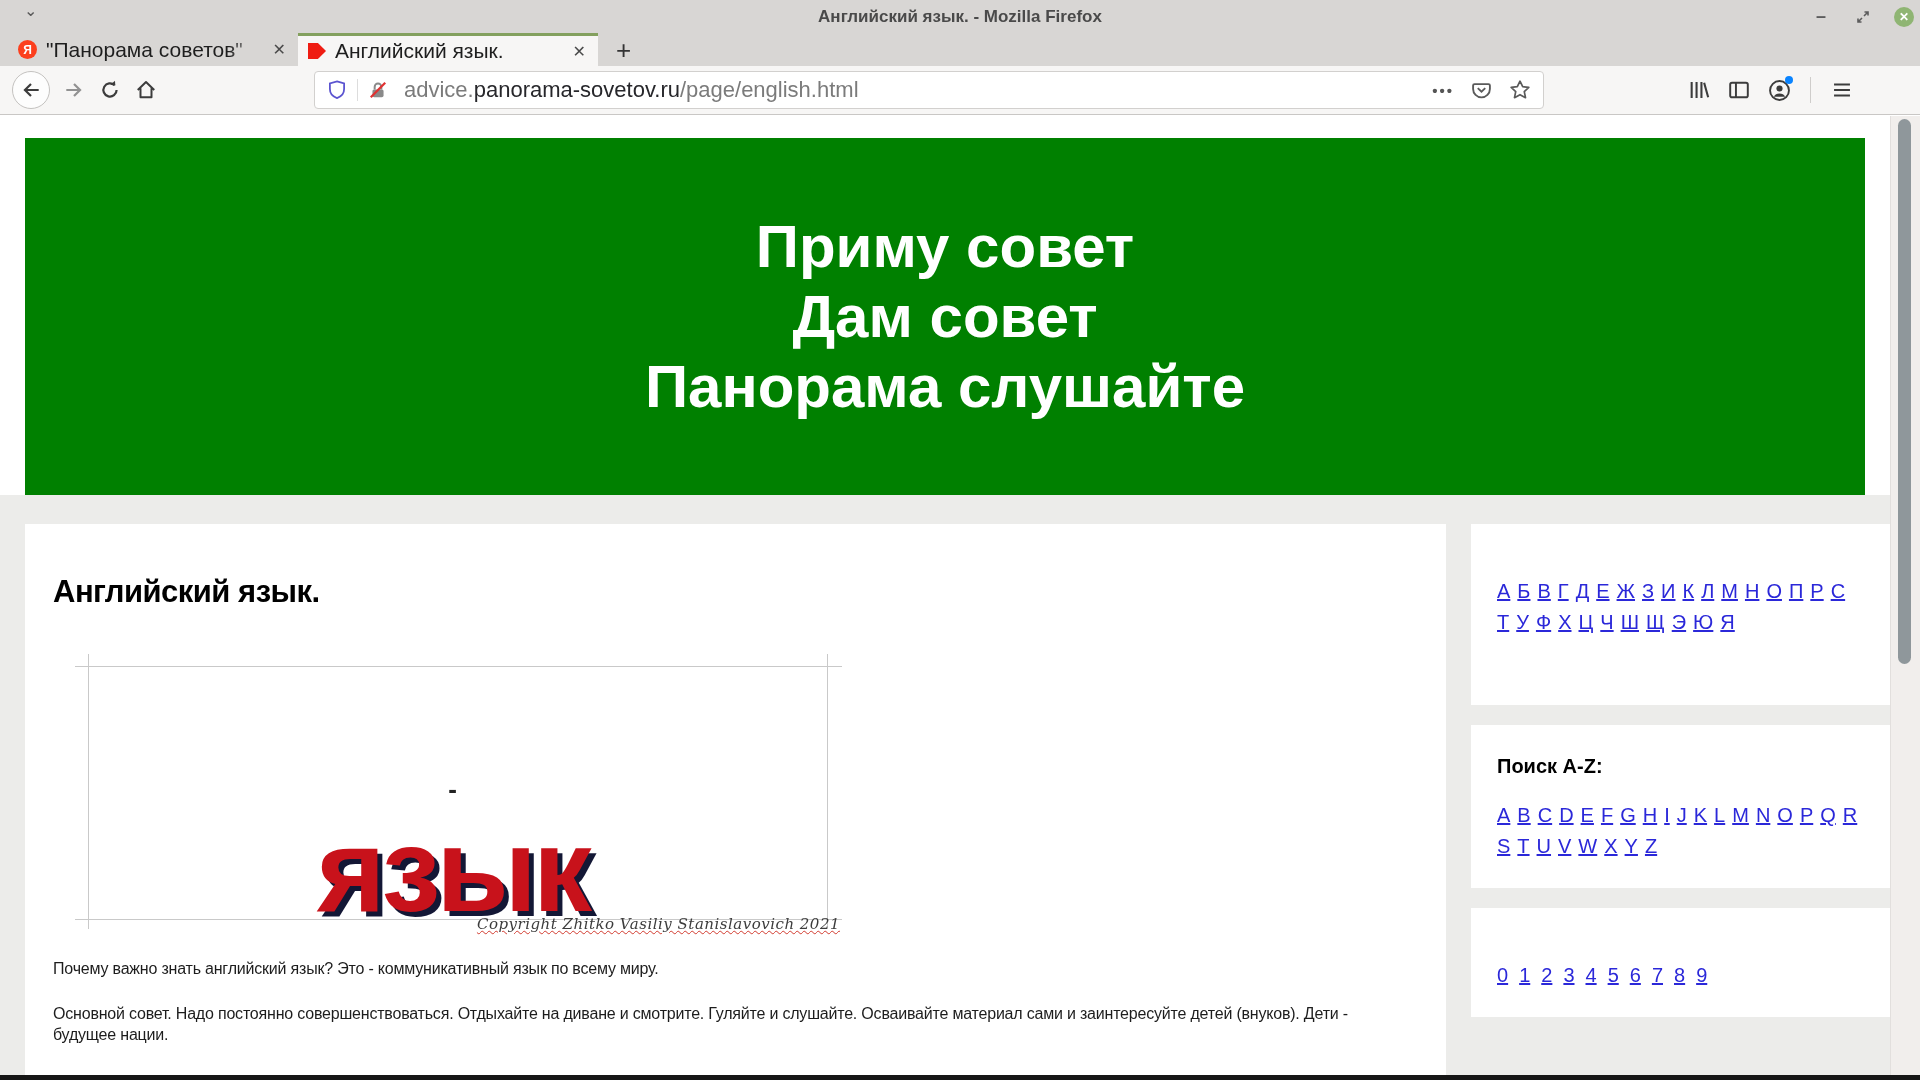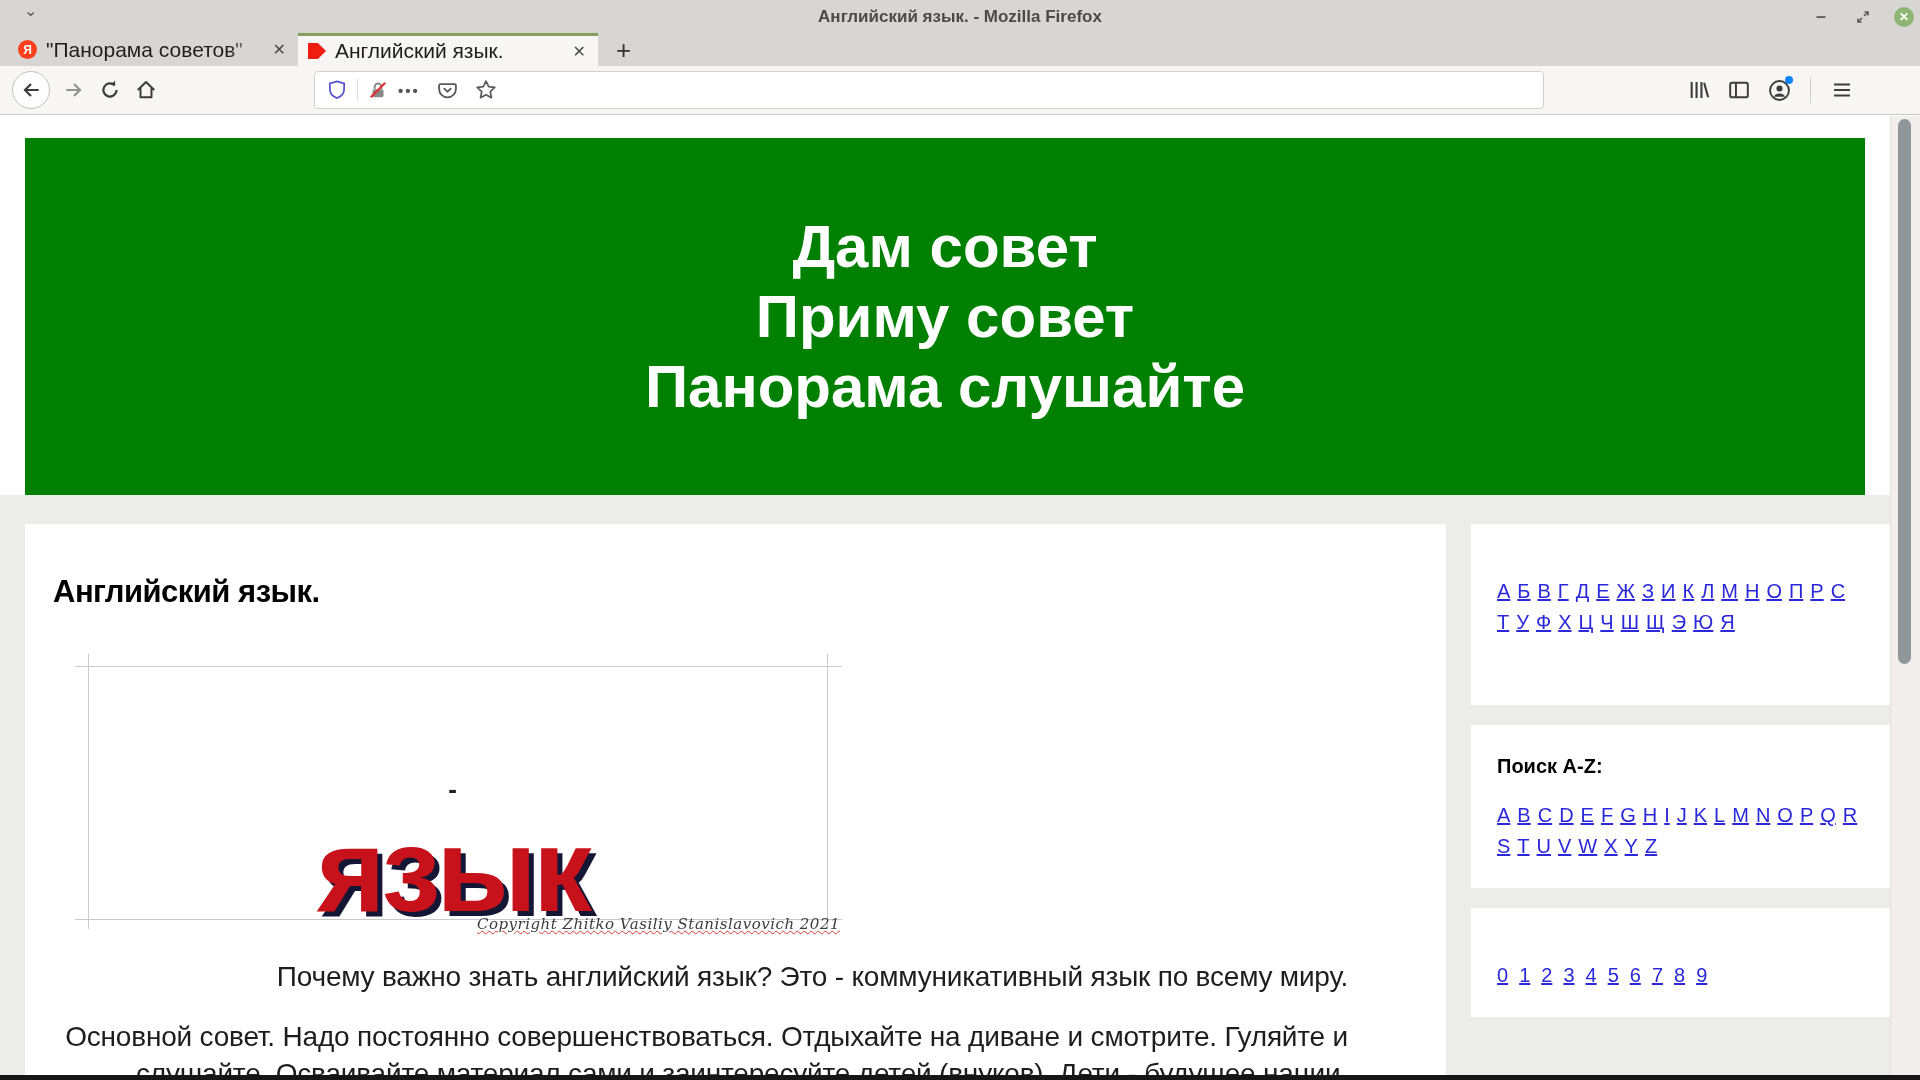--- a/index.html
+++ b/index.html
@@ -85,22 +85,22 @@
   .promo-line { position:absolute; left:0; right:12px; text-align:center;
     font-size:118px; font-weight:bold; line-height:1; letter-spacing:-4px;
     color:#c8121b; text-shadow:5px 5px 0 #131735; }
   .promo-dash { position:absolute; left:0; right:12px; top:124px; text-align:center;
     font-size:26px; font-weight:bold; color:#222; line-height:1; }
   .promo-copyright { position:absolute; right:2px; bottom:0; font-size:15px;
     font-style:italic; font-family:"DejaVu Serif", serif; color:#3c3c3c;
     text-decoration:underline wavy #d23b2f 1px; letter-spacing:0.5px; }
 
   .article-paras { margin-top:26px; }
-  .article-paras p { font-size:28px; color:#1d1d1d; line-height:1.3;
-    letter-spacing:-0.2px; max-width:1295px; margin-top:24px;text-align:right; }
+  .article-paras p { font-size:16px; color:#1d1d1d; line-height:1.3;
+    letter-spacing:-0.2px; max-width:1295px; margin-top:24px; }
   .article-paras p:first-child { margin-top:0; }
 
   .sidebar { width:419px; display:flex; flex-direction:column; gap:20px; }
   .side-card { background:#fff; padding:30px 26px; }
   .side-card.first { min-height:181px; }
   .side-heading { font-size:20px; font-weight:bold; color:#000; }
   .letters { margin-top:26px; display:flex; flex-wrap:wrap; gap:8px 7px; }
   .letters a { color:#2b28d9; font-size:20px; text-decoration:underline; }
   .letters.digits { gap:8px 11px; }
 
@@ -173,20 +173,23 @@
   <div class="urlbar">
     <svg width="20" height="20" viewBox="0 0 18 18">
       <path d="M9 1.2 L15.4 3.1 V8.2 C15.4 12.1 12.7 15.1 9 16.3 C5.3 15.1 2.6 12.1 2.6 8.2 V3.1 Z" stroke="#5b54d0" stroke-width="1.6" fill="none"></path>
     </svg>
     <div class="urlbar-divider"></div>
     <svg width="20" height="20" viewBox="0 0 18 18">
       <path d="M6 8.5 V6.2 a3 3 0 0 1 6 0 V8.5" stroke="#8a8a8a" stroke-width="1.8" fill="none"></path>
       <rect x="4" y="8.5" width="10" height="7" rx="1.5" fill="#8a8a8a"></rect>
       <line x1="2.5" y1="15.5" x2="15.5" y2="2.5" stroke="#e03131" stroke-width="2"></line>
     </svg>
+    <div class="url-text">
+      <span class="url-dim">advice.</span><span class="url-strong">panorama-sovetov.ru</span><span class="url-dim">/page/english.html</span>
+    </div>
     <div class="url-actions">
       <span class="dots">•••</span>
       <svg width="21" height="21" viewBox="0 0 18 18">
         <path d="M3 3.5 h12 a1.2 1.2 0 0 1 1.2 1.2 v3 a7.2 7.2 0 0 1 -14.4 0 v-3 A1.2 1.2 0 0 1 3 3.5 Z" stroke="#5a5a5a" stroke-width="1.6" fill="none"></path>
         <path d="M5.8 7 L9 10 L12.2 7" stroke="#5a5a5a" stroke-width="1.6" fill="none"></path>
       </svg>
       <svg width="22" height="22" viewBox="0 0 18 18">
         <path d="M9 1.8 L11.2 6.3 L16.2 6.9 L12.5 10.3 L13.5 15.3 L9 12.8 L4.5 15.3 L5.5 10.3 L1.8 6.9 L6.8 6.3 Z" stroke="#5a5a5a" stroke-width="1.4" fill="none" stroke-linejoin="round"></path>
       </svg>
     </div>
@@ -218,22 +221,22 @@
         <path d="M2.5 4.5 H15.5 M2.5 9 H15.5 M2.5 13.5 H15.5" stroke="#3c3c3c" stroke-width="1.8"></path>
       </svg>
     </div>
   </div>
 </div>
 
 <div class="viewport">
   <div class="page-top">
     <div class="banner">
 
-    <div class="banner-line">Дам совет</div>
-        <div class="banner-line">Приму совет</div>
+    <div class="banner-line">Приму совет</div>
+        <div class="banner-line">Дам совет</div>
         <div class="banner-line">Панорама слушайте</div>
       </div>
   </div>
 
   <div class="content">
     <div class="main-card">
       <h1 class="article-h1">Английский язык.</h1>
 
       <div class="promo">
         <div class="h-line" style="top:14px"></div>

